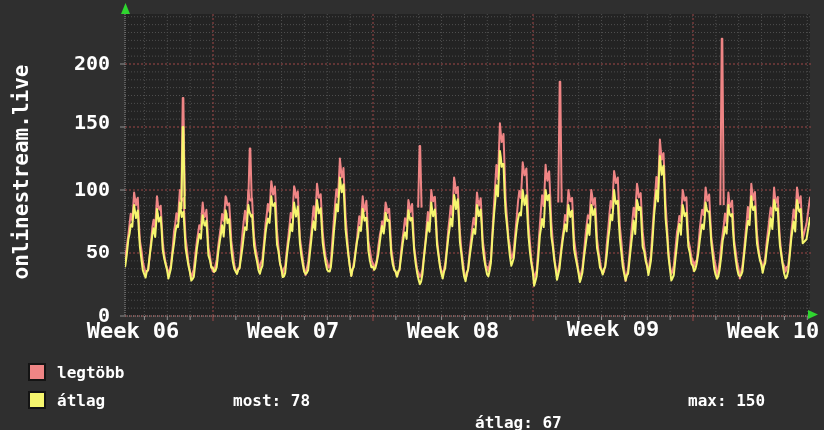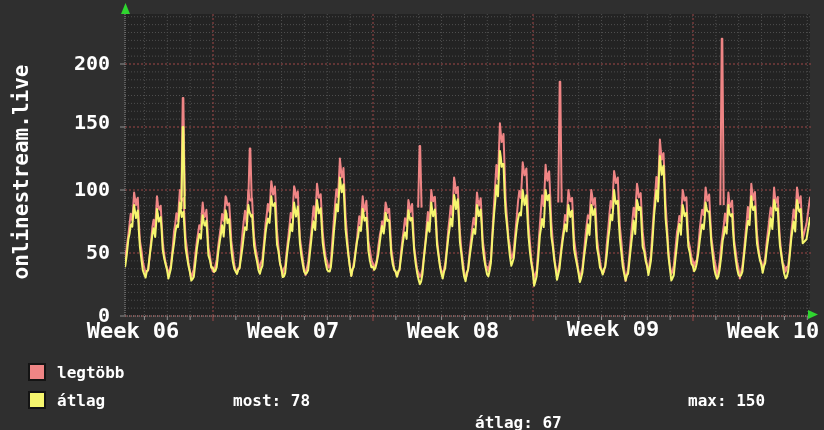--- a/index.html
+++ b/index.html
@@ -172,21 +172,21 @@
       <polyline points="558.27,202.6 559.6700000000001,81.63999999999999 560.27,81.63999999999999 561.6700000000001,202.6" fill="none" stroke="#ef8585" stroke-width="2" stroke-linejoin="round" clip-path="url(#plotclip)"></polyline>
       <polyline points="720.3271428571429,205.12 721.727142857143,38.80000000000001 722.3271428571429,38.80000000000001 723.727142857143,205.12" fill="none" stroke="#ef8585" stroke-width="2" stroke-linejoin="round" clip-path="url(#plotclip)"></polyline>
       <polyline points="125.0,258.3 125.2,266.4 126.8,254.5 128.4,239.0 129.6,233.5 130.7,225.2 131.5,224.2 132.3,226.8 133.2,214.0 134.1,205.1 135.1,211.8 136.0,218.0 136.9,213.7 137.8,210.4 138.8,230.3 139.9,247.0 141.3,258.2 142.8,270.1 144.2,274.2 145.6,277.5 146.8,271.2 148.1,269.8 149.7,255.5 151.3,243.7 152.4,234.1 153.6,228.2 154.4,232.8 155.2,237.0 156.1,224.1 157.0,208.9 157.9,214.7 158.8,221.6 159.7,219.2 160.7,217.1 161.7,231.3 162.7,249.6 164.2,258.4 165.7,264.7 167.1,270.2 168.4,278.5 169.7,273.6 170.9,268.5 172.5,254.0 174.1,242.8 175.3,232.5 176.4,226.3 177.2,225.1 178.0,227.1 178.9,217.1 179.9,202.6 180.8,210.1 181.7,216.9 182.6,213.1 183.5,211.7 184.5,229.2 185.6,248.0 187.1,257.5 188.5,266.0 189.9,272.4 191.3,280.5 192.5,279.1 193.8,277.0 195.4,262.4 197.0,248.0 198.1,240.9 199.3,234.1 200.1,235.6 200.9,238.8 201.8,225.7 202.7,215.2 203.6,220.6 204.5,225.4 205.5,225.4 206.4,220.7 207.4,237.0 208.4,255.4 209.9,260.2 211.4,267.7 212.8,267.5 214.1,271.6 215.4,270.9 216.7,267.1 218.3,251.9 219.9,240.5 221.0,233.8 222.1,225.2 222.9,230.8 223.7,236.5 224.7,222.2 225.6,210.2 226.5,214.2 227.4,223.2 228.3,221.9 229.2,219.1 230.3,236.0 231.3,249.5 232.8,261.6 234.3,268.9 235.6,271.4 237.0,273.9 238.3,269.5 239.5,268.6 241.1,257.3 242.7,245.5 243.9,234.8 245.0,227.2 245.8,227.9 246.6,230.0 247.5,216.2 248.4,205.1 249.3,211.3 250.3,214.3 251.2,216.6 252.1,214.8 253.1,230.0 254.1,245.6 255.6,254.9 257.1,262.1 258.5,270.1 259.9,273.8 261.1,269.0 262.4,265.9 264.0,248.1 265.6,232.5 266.7,224.7 267.9,218.6 268.7,219.9 269.5,222.9 270.4,212.0 271.3,196.3 272.2,203.5 273.1,205.9 274.0,205.2 274.9,203.0 276.0,224.4 277.0,244.3 278.5,251.5 280.0,263.4 281.3,268.0 282.7,277.1 284.0,276.4 285.2,272.9 286.8,256.2 288.4,242.8 289.6,235.1 290.7,223.9 291.5,229.4 292.3,231.2 293.2,217.4 294.1,202.6 295.1,210.1 296.0,216.5 296.9,211.9 297.8,206.5 298.8,222.9 299.9,243.4 301.3,255.4 302.8,264.5 304.2,271.7 305.6,274.0 306.8,272.9 308.1,270.3 309.7,255.1 311.3,240.2 312.4,228.6 313.6,221.3 314.4,226.8 315.2,230.1 316.1,214.2 317.0,200.1 317.9,206.6 318.8,213.3 319.7,212.2 320.7,208.2 321.7,226.0 322.7,242.6 324.2,253.8 325.7,263.1 327.1,269.6 328.4,271.3 329.7,271.5 330.9,267.0 332.5,249.7 334.1,229.6 335.3,218.2 336.4,204.3 337.2,208.1 338.0,211.4 338.9,194.7 339.9,177.4 340.8,184.7 341.7,192.2 342.6,187.3 343.5,184.4 344.5,205.9 345.6,229.7 347.1,244.3 348.5,256.1 349.9,267.0 351.3,275.9 352.5,269.3 353.8,267.0 355.4,254.2 357.0,241.5 358.1,236.5 359.3,227.1 360.1,228.2 360.9,231.0 361.8,221.2 362.7,208.9 363.6,214.3 364.5,220.7 365.5,218.0 366.4,217.7 367.4,231.8 368.4,250.5 369.9,260.5 371.4,267.2 372.8,266.6 374.1,269.9 375.4,268.1 376.7,262.8 378.3,254.4 379.9,241.6 381.0,233.2 382.1,225.9 382.9,230.1 383.7,233.6 384.7,225.1 385.6,212.7 386.5,216.8 387.4,221.0 388.3,219.7 389.2,220.7 390.3,238.6 391.3,254.6 392.8,264.5 394.3,269.8 395.6,271.4 397.0,276.8 398.3,271.1 399.5,270.0 401.1,257.0 402.7,243.7 403.9,235.8 405.0,232.4 405.8,234.7 406.6,238.9 407.5,222.9 408.4,210.2 409.3,215.5 410.3,220.5 411.2,218.3 412.1,218.0 413.1,233.9 414.1,249.7 415.6,263.1 417.1,272.7 418.5,279.4 419.9,284.2 421.1,281.5 422.4,274.6 424.0,257.4 425.6,242.6 426.7,232.6 427.9,222.2 428.7,229.2 429.5,231.7 430.4,217.7 431.3,202.6 432.2,210.4 433.1,216.2 434.0,212.1 434.9,209.5 436.0,224.7 437.0,244.5 438.5,255.5 440.0,266.8 441.3,273.2 442.7,278.5 444.0,271.8 445.2,268.2 446.8,251.9 448.4,236.6 449.6,228.4 450.7,218.4 451.5,221.4 452.3,226.3 453.2,211.7 454.1,195.0 455.1,201.3 456.0,209.1 456.9,203.0 457.8,199.2 458.8,218.4 459.9,242.0 461.3,253.3 462.8,267.5 464.2,276.8 465.6,281.2 466.8,272.9 468.1,269.6 469.7,256.4 471.3,244.5 472.4,236.1 473.6,229.1 474.4,230.6 475.2,233.9 476.1,221.7 477.0,205.1 477.9,209.9 478.8,216.1 479.7,213.6 480.7,209.6 481.7,226.0 482.7,246.8 484.2,259.3 485.7,267.9 487.1,274.5 488.4,276.4 489.7,270.2 490.9,262.9 492.5,236.0 494.1,214.0 495.3,201.0 496.4,185.3 497.2,192.1 498.0,196.2 498.9,173.5 499.9,150.9 500.8,157.1 501.7,166.8 502.6,164.1 503.5,164.0 504.5,190.4 505.6,212.1 507.1,226.7 508.5,242.4 509.9,256.2 511.3,265.7 512.5,262.3 513.8,258.0 515.4,240.2 517.0,225.7 518.1,218.7 519.3,213.4 520.1,212.6 520.9,215.6 521.8,204.4 522.7,190.0 523.6,197.4 524.5,204.9 525.5,200.8 526.4,195.2 527.4,216.3 528.4,235.0 529.9,251.7 531.4,263.6 532.8,272.2 534.1,285.7 535.4,281.3 536.7,275.9 538.3,257.3 539.9,235.4 541.0,228.3 542.1,218.9 542.9,221.7 543.7,227.1 544.7,208.0 545.6,190.0 546.5,195.8 547.4,200.3 548.3,196.3 549.2,194.9 550.3,214.0 551.3,236.2 552.8,246.4 554.3,260.7 555.6,268.9 557.0,279.8 558.3,274.3 559.5,268.8 561.1,253.1 562.7,240.3 563.9,232.1 565.0,224.2 565.8,225.4 566.6,231.3 567.5,220.5 568.4,205.1 569.3,211.1 570.3,216.9 571.2,212.0 572.1,210.6 573.1,230.6 574.1,249.4 575.6,257.7 577.1,265.4 578.5,273.1 579.9,282.0 581.1,278.1 582.4,272.5 584.0,257.3 585.6,245.1 586.7,236.9 587.9,224.3 588.7,231.3 589.5,235.0 590.4,219.6 591.3,205.1 592.2,208.4 593.1,215.0 594.0,213.3 594.9,209.1 596.0,230.2 597.0,247.7 598.5,256.1 600.0,267.6 601.3,269.7 602.7,274.6 604.0,269.0 605.2,267.1 606.8,254.5 608.4,237.5 609.6,227.8 610.7,214.7 611.5,218.8 612.3,220.1 613.2,207.4 614.1,190.0 615.1,199.1 616.0,203.9 616.9,201.9 617.8,200.7 618.8,221.8 619.9,238.9 621.3,251.8 622.8,266.9 624.2,273.9 625.6,280.4 626.8,275.6 628.1,273.7 629.7,258.6 631.3,243.2 632.4,233.9 633.6,220.4 634.4,224.9 635.2,234.0 636.1,219.4 637.0,200.1 637.9,204.3 638.8,210.1 639.7,207.1 640.7,207.7 641.7,228.9 642.7,247.0 644.2,251.5 645.7,261.0 647.1,265.9 648.4,275.1 649.7,267.8 650.9,260.8 652.5,240.3 654.1,215.2 655.3,203.0 656.4,190.2 657.2,194.0 658.0,201.4 658.9,176.9 659.9,156.0 660.8,165.2 661.7,174.8 662.6,169.1 663.5,165.7 664.5,189.9 665.6,218.6 667.1,235.6 668.5,256.8 669.9,268.6 671.3,280.4 672.5,278.2 673.8,275.0 675.4,258.8 677.0,244.7 678.1,233.4 679.3,224.0 680.1,228.9 680.9,234.7 681.8,219.2 682.7,205.1 683.6,209.6 684.5,215.9 685.5,215.0 686.4,212.7 687.4,231.6 688.4,246.9 689.9,253.4 691.4,263.7 692.8,265.9 694.1,271.2 695.4,268.9 696.7,263.4 698.3,253.2 699.9,239.3 701.0,231.1 702.1,224.6 702.9,226.6 703.7,229.1 704.7,218.1 705.6,202.6 706.5,208.1 707.4,211.2 708.3,211.5 709.2,211.6 710.3,226.5 711.3,242.6 712.8,256.4 714.3,269.0 715.6,274.7 717.0,278.7 718.3,276.2 719.5,270.4 721.1,257.5 722.7,240.5 723.9,234.8 725.0,227.0 725.8,228.5 726.6,233.6 727.5,219.6 728.4,205.1 729.3,212.5 730.3,215.4 731.2,216.4 732.1,214.0 733.1,231.7 734.1,245.4 735.6,258.3 737.1,268.8 738.5,274.8 739.9,276.4 741.1,275.1 742.4,271.6 744.0,255.8 745.6,240.8 746.7,230.2 747.9,220.9 748.7,221.0 749.5,225.1 750.4,209.3 751.3,196.3 752.2,205.5 753.1,210.0 754.0,207.8 754.9,206.3 756.0,226.5 757.0,243.4 758.5,252.6 760.0,260.4 761.3,264.5 762.7,272.8 764.0,266.2 765.2,263.1 766.8,248.9 768.4,237.0 769.6,229.8 770.7,218.2 771.5,222.0 772.3,228.9 773.2,216.4 774.1,200.1 775.1,204.0 776.0,210.4 776.9,208.8 777.8,208.5 778.8,228.6 779.9,245.4 781.3,254.9 782.8,265.6 784.2,273.8 785.6,278.3 786.8,276.7 788.1,271.6 789.7,256.1 791.3,238.5 792.4,230.0 793.6,221.4 794.4,226.9 795.2,231.4 796.1,214.4 797.0,200.1 797.9,204.6 798.8,210.7 799.7,211.9 800.7,209.1 801.7,228.3 802.7,243.3 806.5,239.3 810.0,217.7" fill="none" stroke="#f6f66e" stroke-width="2" stroke-linejoin="round" stroke-linecap="round" clip-path="url(#plotclip)"></polyline>
       <polyline points="181.3557142857143,208.9 182.75571428571428,127 183.3557142857143,127 184.75571428571428,208.9" fill="none" stroke="#f6f66e" stroke-width="2" stroke-linejoin="round" clip-path="url(#plotclip)"></polyline>
       <polygon points="121,14 130,14 125.5,3" fill="#2fd52f"></polygon>
       <polygon points="808,310 808,319 818,314.5" fill="#2fd52f"></polygon>
     </svg>
   <div class="vtitle">onlinestream.live</div>
   <div id="ylabels">
       <div class="ylabel" style="left: 20px; top: 305px;">0</div>
-      <div class="ylabel" style="left: 20px; top: 242px;">50</div>
+      <div class="ylabel" style="left: 20px; top: 242px; font-family: Liberation Mono, monospace;">50</div>
       <div class="ylabel" style="left: 20px; top: 179px;">100</div>
       <div class="ylabel" style="left: 20px; top: 112px;">150</div>
       <div class="ylabel" style="left: 20px; top: 53px;">200</div>
     </div>
   <div id="xlabels">
       <div class="xlabel" style="left: 133px; top: 320px;">Week 06</div>
       <div class="xlabel" style="left: 293px; top: 320px;">Week 07</div>
       <div class="xlabel" style="left: 453px; top: 320px;">Week 08</div>
       <div class="xlabel" style="left: 613px; top: 320px; font-family: Liberation Mono, monospace;">Week 09</div>
       <div class="xlabel" style="left: 773px; top: 320px;">Week 10</div>

